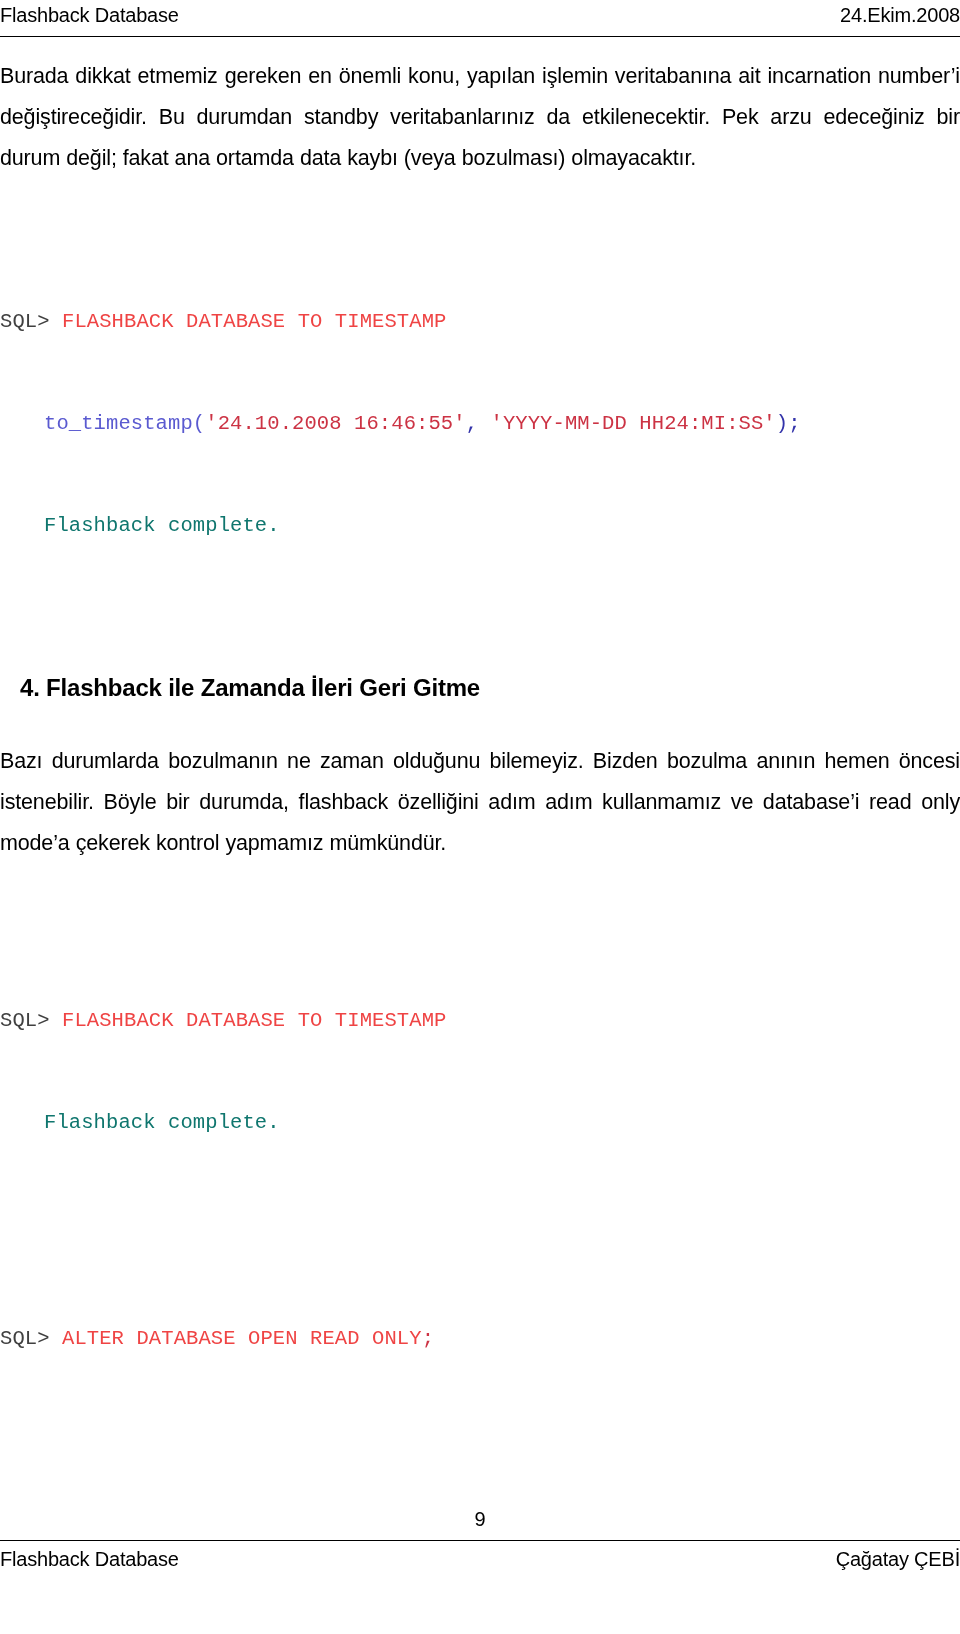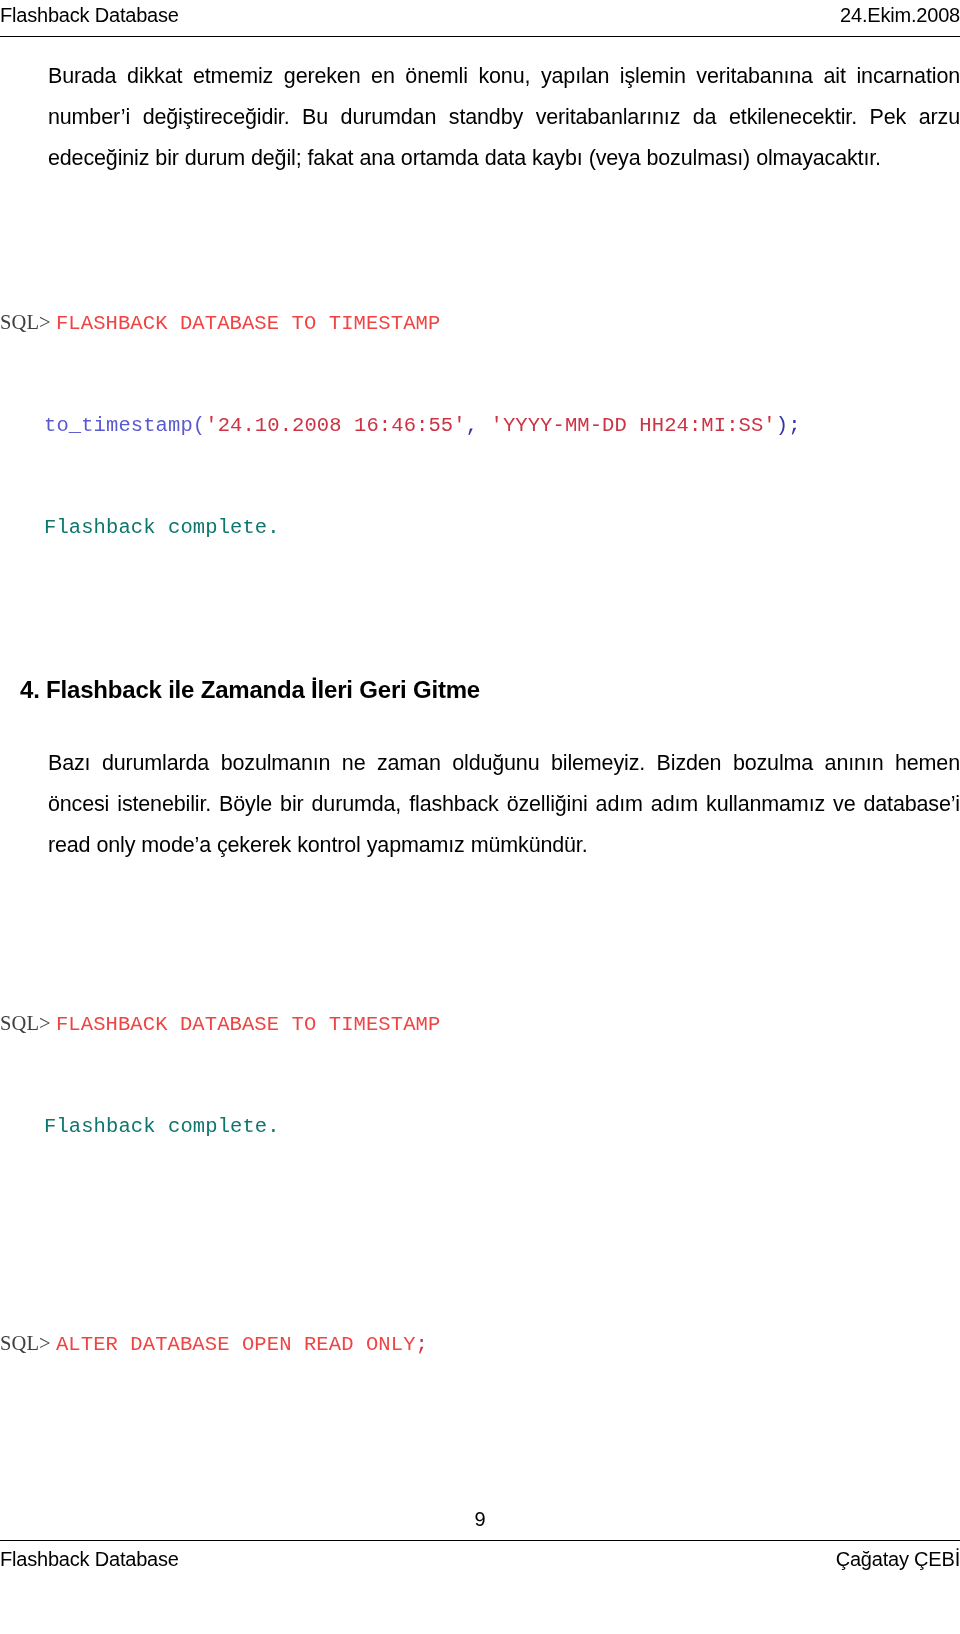--- a/index.html
+++ b/index.html
@@ -60,39 +60,38 @@
 
   p.para {
     margin: 0 0 0 0;
     font-size: 21.5px;
     line-height: 41px;
     text-align: justify;
     text-justify: inter-word;
     letter-spacing: -0.15px;
     word-spacing: 0.2px;
     color: #000000;
-    padding-left: 48px;
   }
 
   .gap-sm { height: 22px; }
   .gap-md { height: 36px; }
   .gap-lg { height: 46px; }
   .gap-xl { height: 60px; }
 
   
   .code-block {
     font-family: "Liberation Mono", "DejaVu Sans Mono", monospace;
     font-size: 20.5px;
     line-height: 34px;
     white-space: pre;
     letter-spacing: 0.1px;
   }
   .code-line { white-space: pre; }
   .code-line.indent { padding-left: 44px; }
-  .tok-prompt { color: #404040; font-family: Liberation Serif, serif; }
+  .tok-prompt { color: #404040; }
   .tok-kw     { color: #ef4444; }
   .tok-fn     { color: #5a5ad0; }
   .tok-str    { color: #cc3344; }
   .tok-punct  { color: #3333aa; }
   .tok-out    { color: #0f766e; text-align: right; }
 
   
   h2.section-heading {
     margin: 0;
     font-size: 24px;

